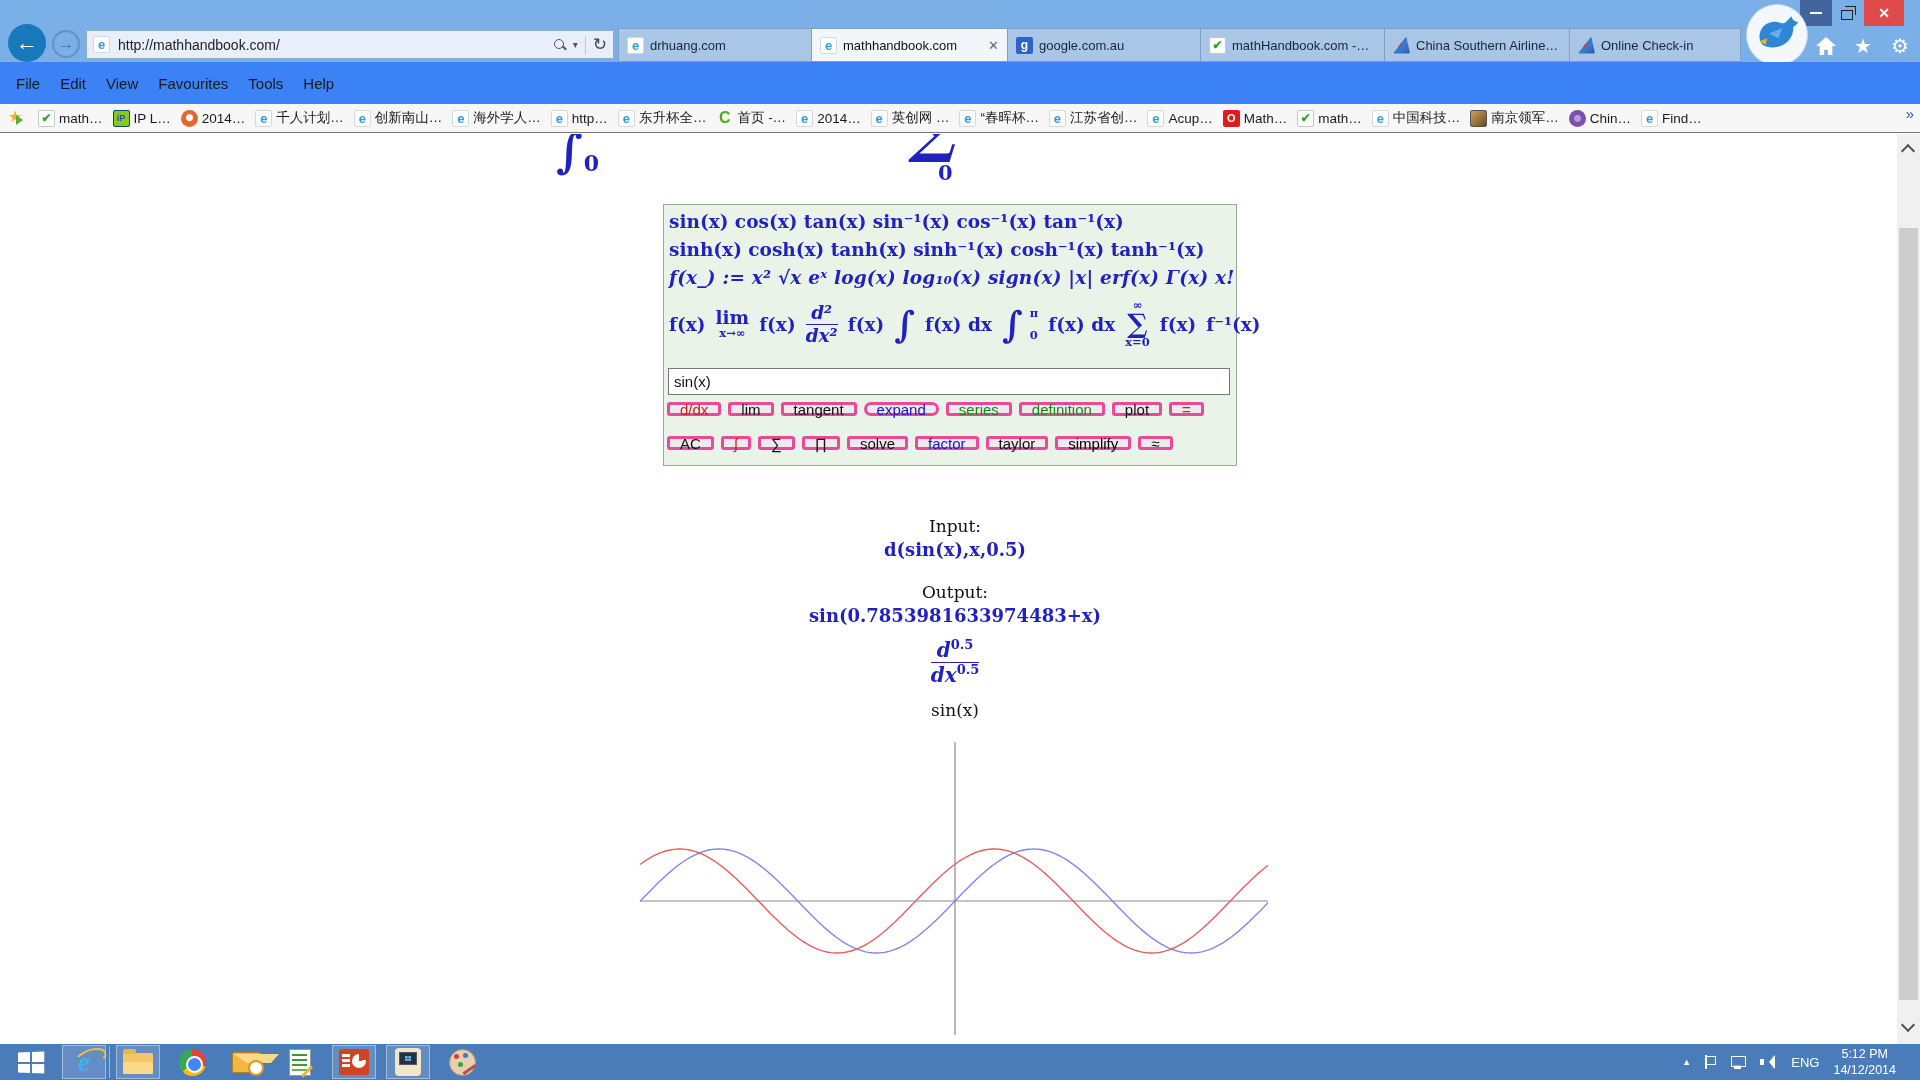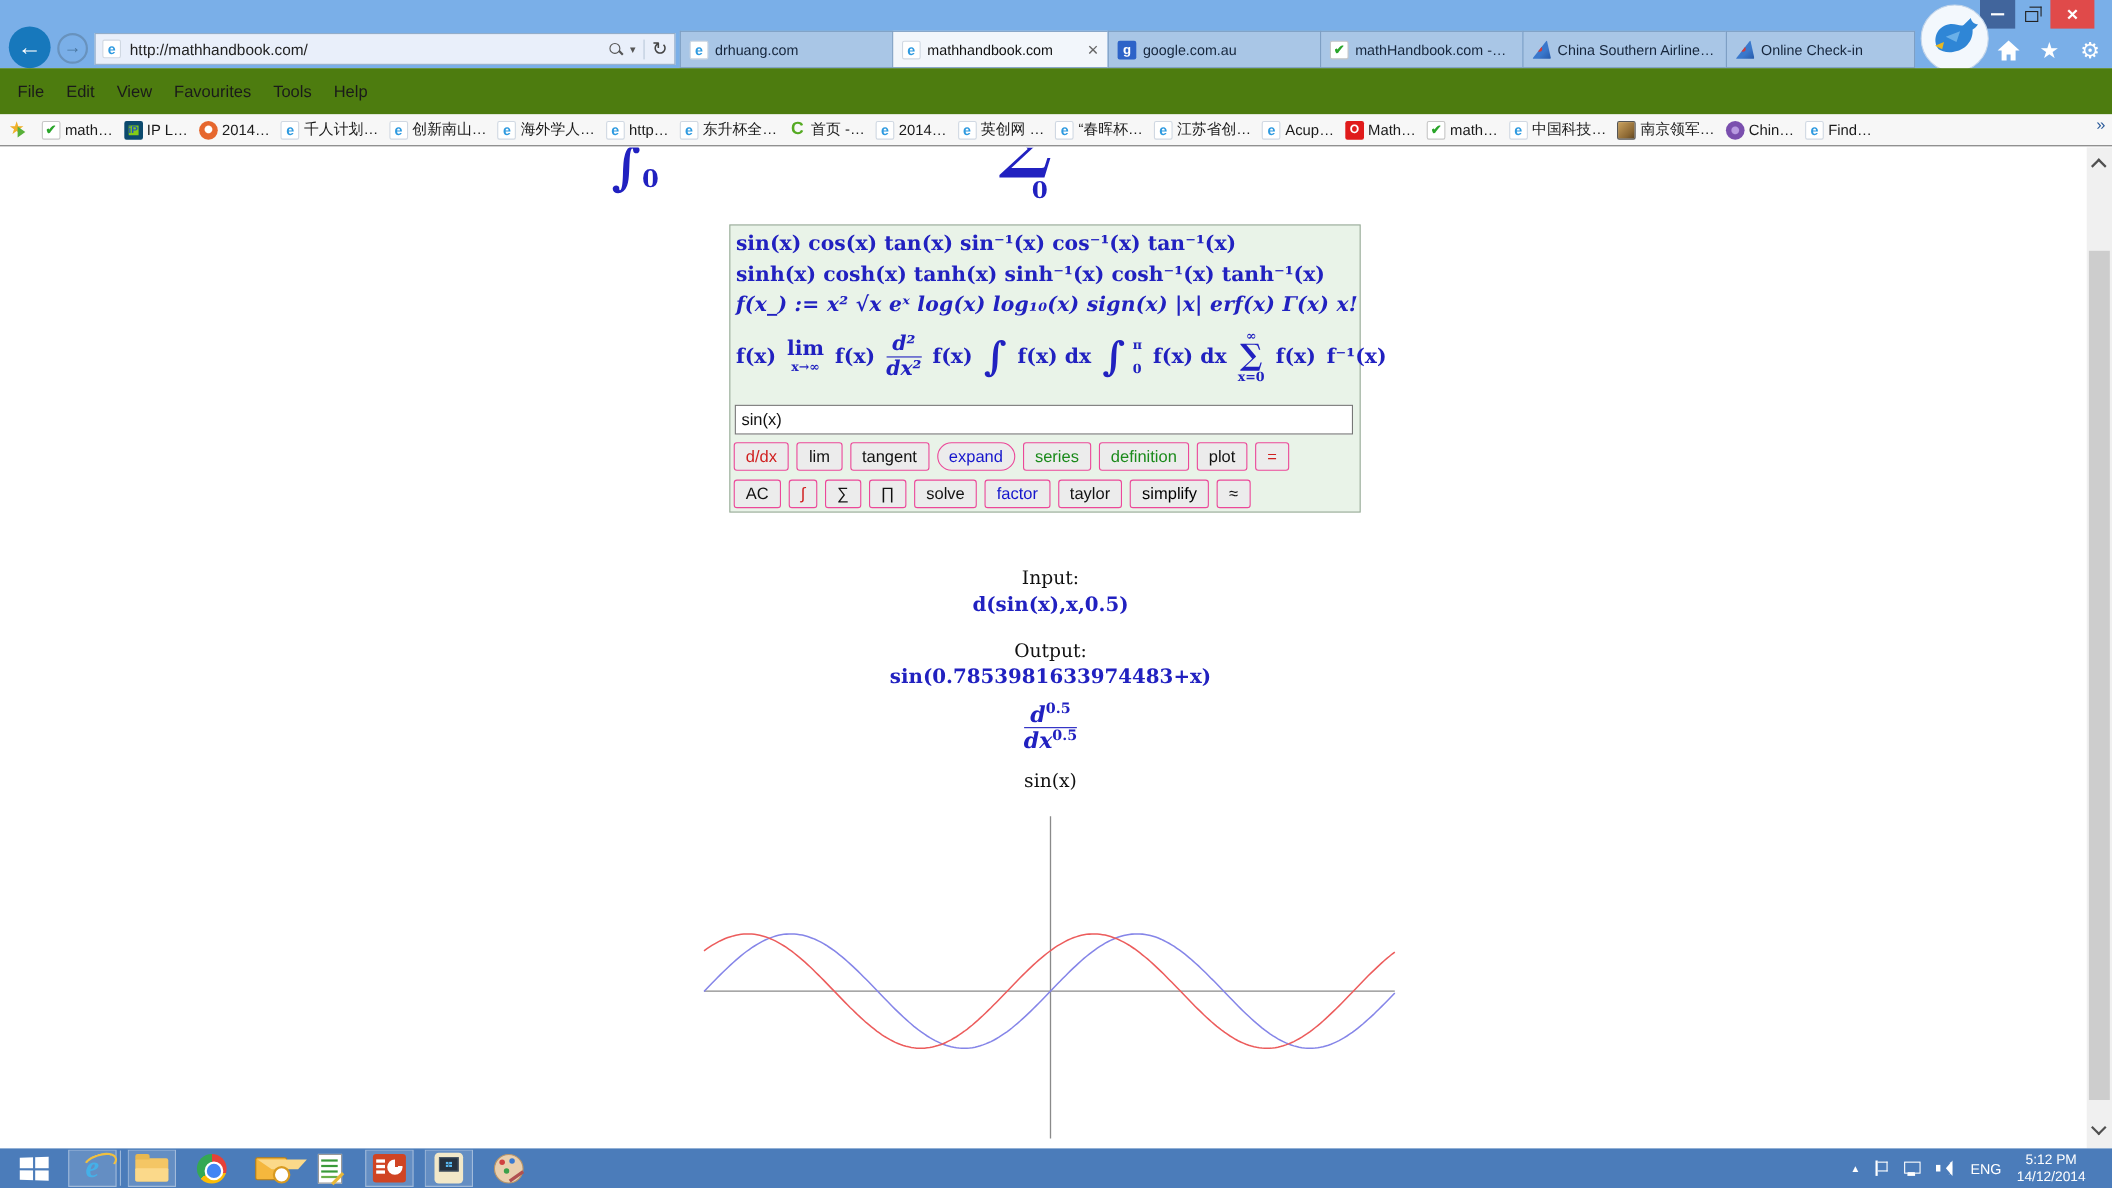--- a/index.html
+++ b/index.html
@@ -12,21 +12,21 @@
   .nav-btn{position:absolute;border-radius:50%;display:flex;align-items:center;justify-content:center;}
   .back{left:8px;top:24px;width:38px;height:38px;background:#1778bc;color:#fff;font-size:22px;font-weight:bold;}
   .fwd{left:52px;top:30px;width:28px;height:28px;border:2px solid #6892bd;color:#48759f;font-size:16px;font-weight:bold;background:transparent;}
   .addressbar{position:absolute;left:86px;top:30px;width:528px;height:29px;background:#e9effa;border:1px solid #93adc9;display:flex;align-items:center;padding:0 6px;}
   .fi{width:17px;height:17px;border-radius:2px;display:inline-flex;align-items:center;justify-content:center;font:bold 12px "Liberation Sans",sans-serif;flex:none;}
   .fi.ie,.fi.ie-doc{background:#fff;border:1px solid #d0d8e2;color:#2e9ae0;font-size:13px;}
   .fi.google{background:#2d63c8;color:#fff;border-radius:2px;}
   .fi.doc-check{background:#fff;border:1px solid #c6c6c6;color:#2aa52a;}
   .fi.airline{background:linear-gradient(135deg,#3a78cc 60%,#2558a8);clip-path:polygon(0 100%,100% 100%,78% 0);position:relative;}
   .fi.airline::after{content:"";position:absolute;left:4px;top:5px;width:5px;height:5px;border-radius:50%;background:#d23a3a;}
-  .fi.ip{background:#84cc16;border:4px solid #0c4a6e;color:#2255bb;font-size:9px;}
+  .fi.ip{background:#84cc16;border:1px solid #0c4a6e;color:#2255bb;font-size:9px;}
   .fi.weibo{background:radial-gradient(circle at 50% 45%,#fff 0 3px,#e6672e 4px);border-radius:50%;}
   .fi.green-c{background:transparent;color:#55aa22;font-size:16px;font-weight:bold;}
   .fi.oracle{background:#e01b1b;color:#fff;border-radius:2px;font-size:11px;}
   .fi.tiger{background:linear-gradient(135deg,#caa25e,#8a6632 70%,#5e4420);border:1px solid #555;}
   .fi.purple{background:radial-gradient(circle at 50% 50%,#b89ae0 0 3px,#7a4fae 4px);border-radius:50%;}
   .url-text{font-size:14px;color:#222;margin-left:8px;flex:1;white-space:nowrap;overflow:hidden;}
   .ab-tools{display:flex;align-items:center;gap:7px;color:#444;}
   .mag{position:relative;width:13px;height:13px;}
   .mag::before{content:"";position:absolute;left:1px;top:1px;width:8px;height:8px;border:1.6px solid #555;border-radius:50%;}
   .mag::after{content:"";position:absolute;left:9px;top:9px;width:5px;height:1.8px;background:#555;transform:rotate(45deg);}
@@ -50,21 +50,21 @@
   .wc.min::before{content:"";width:12px;height:2px;background:#fff;}
   .wc.restore{position:relative;}
   .wc.restore::before{content:"";width:10px;height:8px;border:1.6px solid #222;background:transparent;position:absolute;left:9px;top:10px;}
   .wc.restore::after{content:"";width:10px;height:8px;border:1.6px solid #222;border-bottom:none;border-left:none;position:absolute;left:13px;top:6px;}
   .wc.close{background:#e04a4a;width:40px;color:#fff;font-size:14px;font-weight:bold;}
   .bird{position:absolute;left:1746px;top:4px;width:62px;height:62px;border-radius:50%;background:#f3f8fd;border:1px solid #c4d6ea;display:flex;align-items:center;justify-content:center;overflow:hidden;}
   .chrome-icons{position:absolute;top:34px;left:1814px;display:flex;gap:13px;align-items:center;color:#fff;}
   .ci{width:24px;height:24px;display:flex;align-items:center;justify-content:center;font-size:20px;color:#fff;}
 
   
-  .menubar{position:absolute;left:0;top:62px;width:1920px;height:42px;background:#4d7c0f;display:flex;align-items:center;padding-left:6px;}
+  .menubar{position:absolute;left:0;top:62px;width:1920px;height:42px;background:#3b82f6;display:flex;align-items:center;padding-left:6px;}
   .menu-item{font-size:15px;color:#1a1a1a;padding:4px 10px;}
   .favbar{position:absolute;left:0;top:104px;width:1920px;height:29px;background:#f7f7f7;border-bottom:1px solid #777;display:flex;align-items:center;padding-left:8px;gap:10px;overflow:hidden;}
   .star-add{position:relative;width:20px;height:18px;flex:none;}
   .star-add::before{content:"★";position:absolute;left:0;top:-2px;font-size:16px;color:#f0b028;}
   .star-add::after{content:"";position:absolute;right:0;top:6px;border:5px solid transparent;border-left:7px solid #58b038;}
   .fav-item{display:flex;align-items:center;gap:4px;flex:none;}
   .fav-label{font-size:13.5px;color:#1a1a1a;white-space:nowrap;}
   .fav-overflow{position:absolute;right:6px;top:1px;font-size:15px;color:#2a5a9a;}
   .fav-overflow::before{content:"»";}
 
@@ -87,21 +87,21 @@
   .frac{display:inline-flex;flex-direction:column;align-items:center;line-height:1.15;}
   .frac .den{border-top:1.6px solid #2121c0;}
   .frac i{font-style:italic;}
   .bigint{font-size:36px;line-height:.85;}
   .int-lims{display:inline-flex;flex-direction:column;justify-content:space-between;height:40px;font-size:11.5px;margin-left:-3px;padding:2px 0;}
   .sum-stack .big{font-size:27px;line-height:.95;}
   .calc-input{position:absolute;left:4px;top:163px;width:562px;height:27px;border:1px solid #777;background:#fff;font:15px "Liberation Sans",sans-serif;color:#111;padding:0 5px;}
   .btn-row{position:absolute;left:3px;display:flex;gap:7px;}
   .btn-row.r1{top:197px;}
   .btn-row.r2{top:231px;}
-  .cbtn{height:26px;padding:0 10px;background:#ececec;border:1px solid #ec4899;border-radius:3px;font:15px "Liberation Sans",sans-serif;display:flex;align-items:center;}
+  .cbtn{height:14px;padding:0 10px;background:#ececec;border:3px solid #ec4899;border-radius:3px;font:15px "Liberation Sans",sans-serif;display:flex;align-items:center;}
 
   .io-block{position:absolute;left:600px;top:360px;width:710px;text-align:center;}
   .io-label{font:17px "DejaVu Serif",serif;color:#111;margin-top:22px;}
   .io-expr{font:bold 18px "DejaVu Serif",serif;color:#2121c0;margin-top:3px;}
   .formula{position:absolute;left:600px;top:492px;width:710px;display:flex;align-items:center;justify-content:center;gap:10px;color:#2121c0;font:bold 21px "DejaVu Serif",serif;margin-top:12px;}
   .formula .frac{font-size:20px;}
   .formula sup{font-size:13px;}
   .plot-title{position:absolute;left:600px;top:566px;width:710px;text-align:center;font:17px "DejaVu Serif",serif;color:#111;}
   .plot-svg{position:absolute;left:630px;top:599px;}
 

